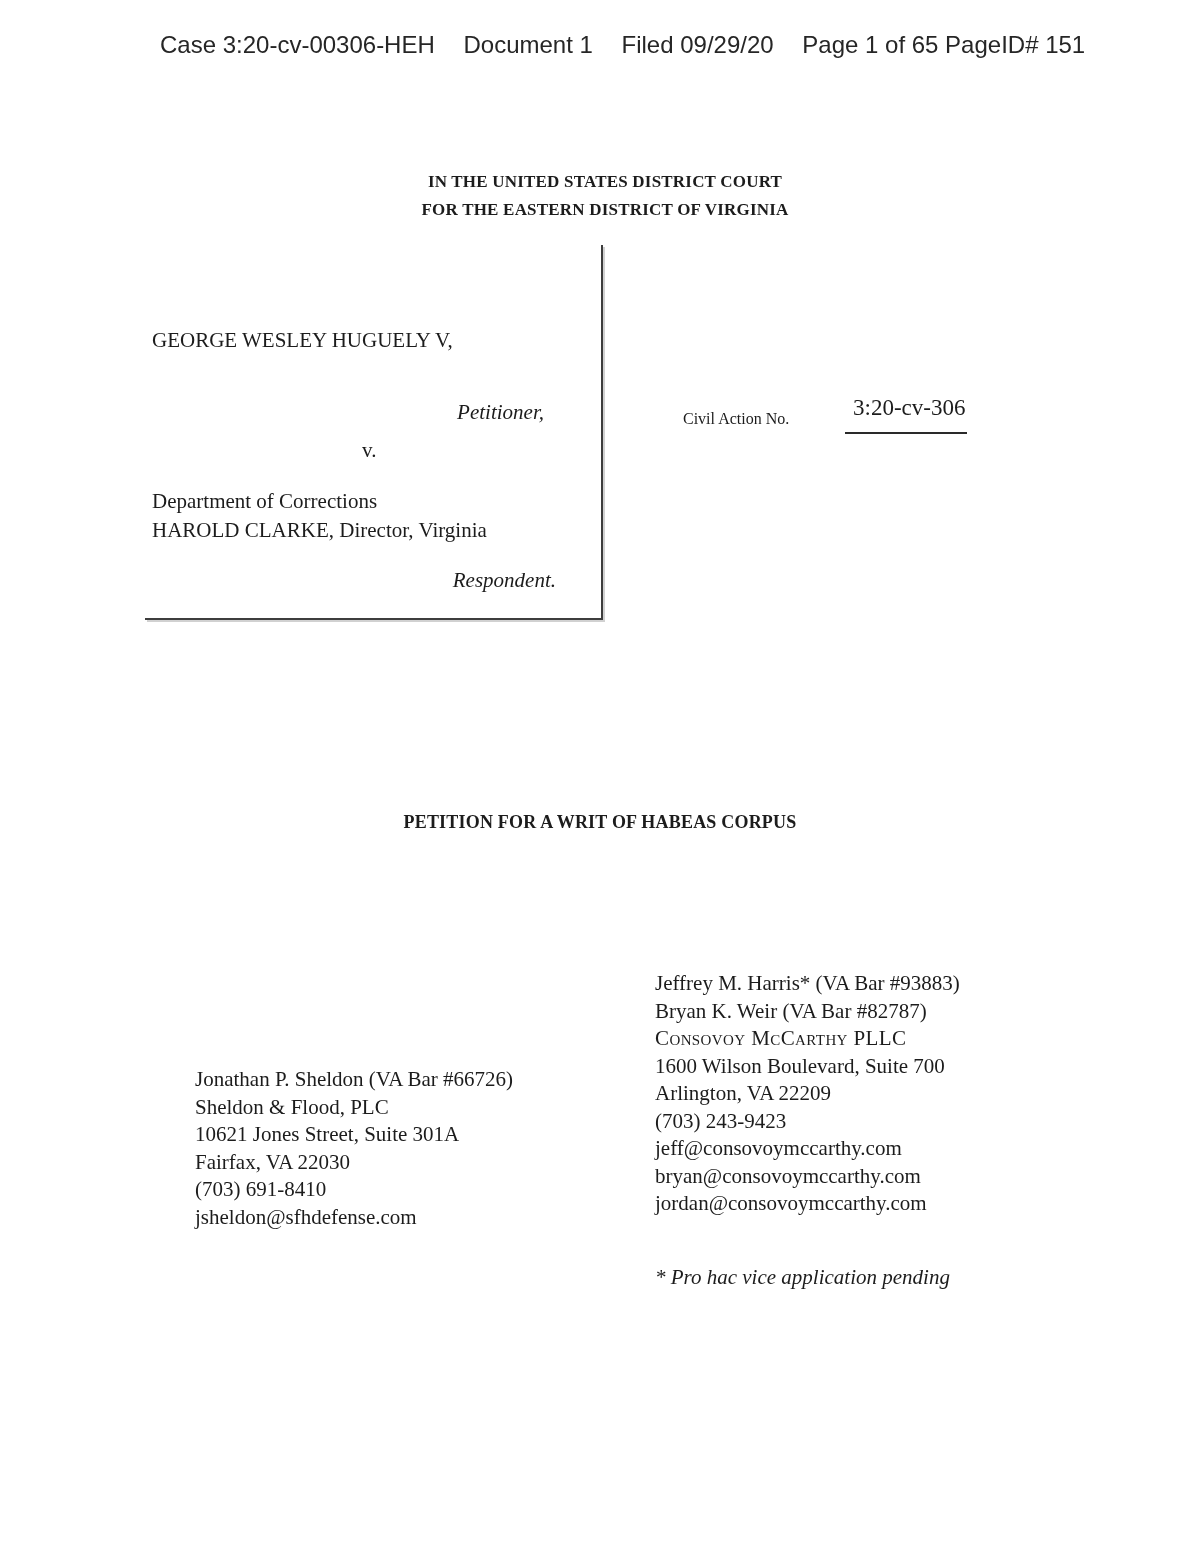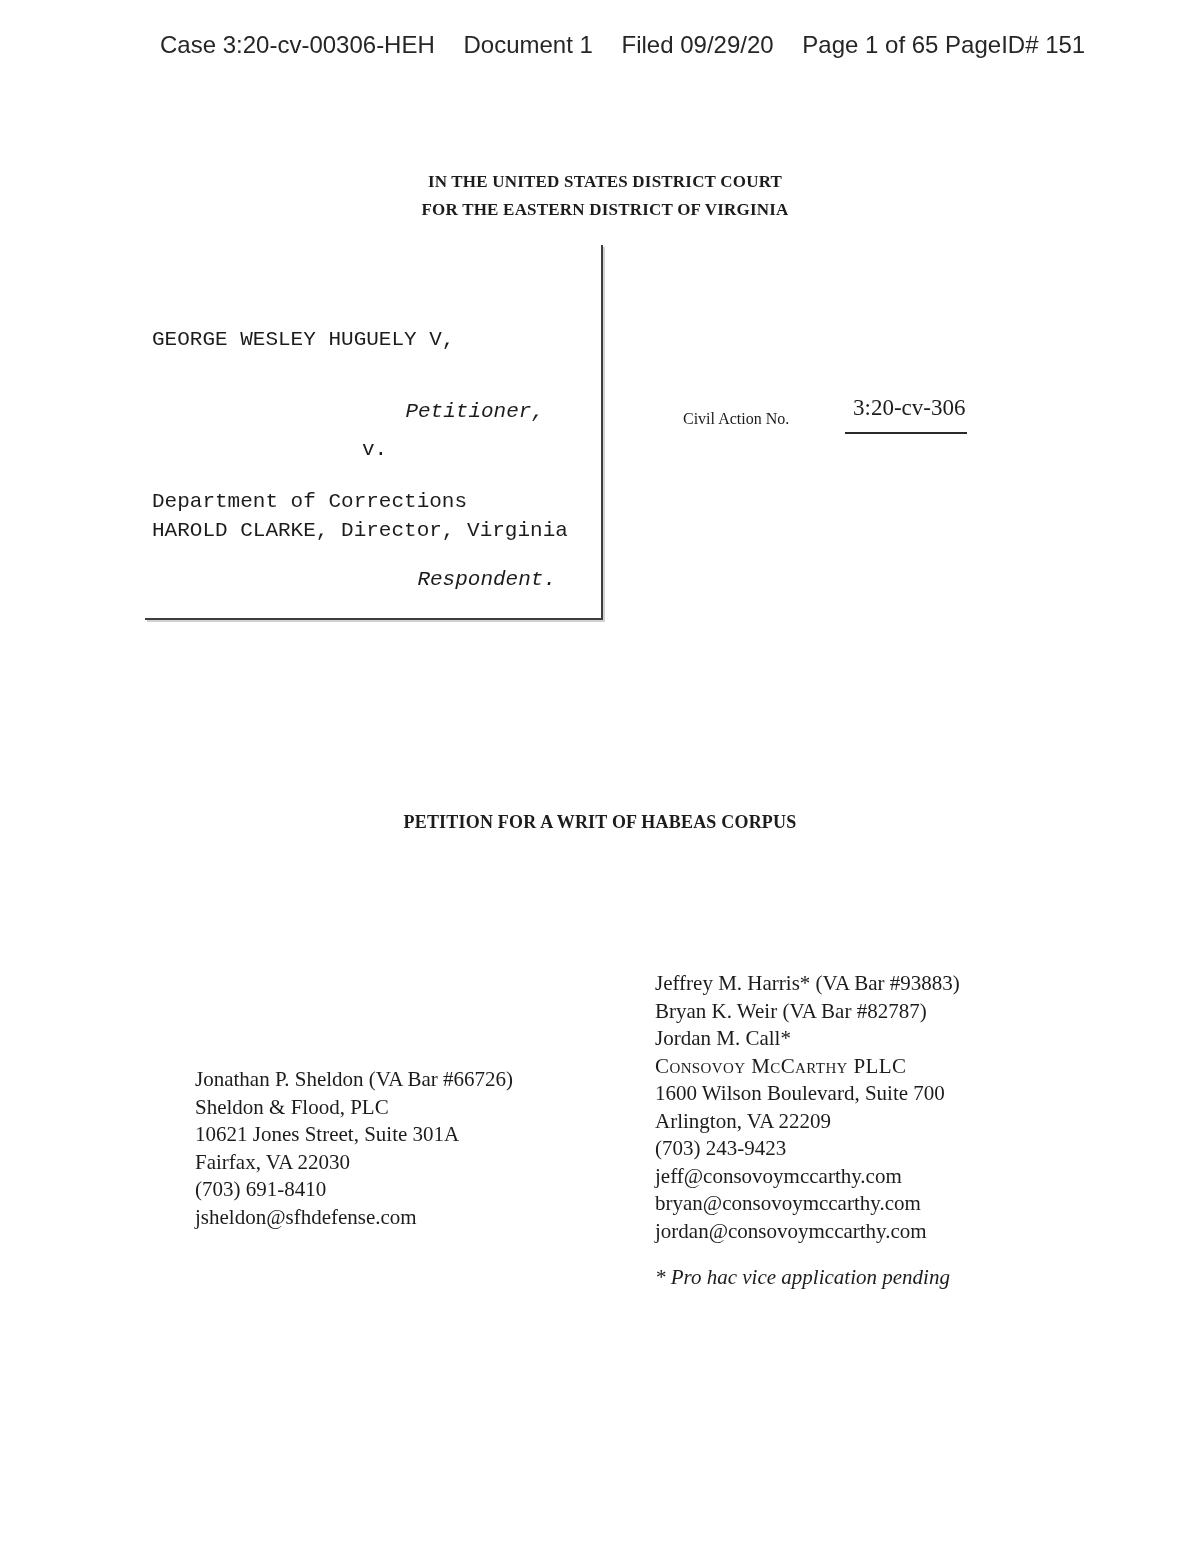--- a/index.html
+++ b/index.html
@@ -45,21 +45,20 @@
   
   .caption-box {
     position: absolute;
     left: 145px;
     top: 245px;
     width: 458px;
     height: 375px;
     border-right: 2px solid #3d3d3d;
     border-bottom: 2px solid #3d3d3d;
     box-shadow: 2px 2px 0 rgba(0,0,0,0.18);
-    font-family: Liberation Mono, monospace;
   }
   .petitioner-name  { position: absolute; left: 7px;  top: 83px;  }
   .petitioner-label { position: absolute; right: 57px; top: 135px; font-style: italic; margin-top: 20px; }
   .versus           { position: absolute; left: 217px; top: 193px; }
   .respondent-name  { position: absolute; left: 7px;  top: 242px; line-height: 29px; }
   .respondent-label { position: absolute; right: 45px; top: 323px; font-style: italic; }
 
   
   .civil-label  { position: absolute; left: 683px; top: 410px; font-size: 16px; }
   .civil-number { position: absolute; left: 853px; top: 395px; font-size: 23px; }
@@ -145,21 +144,20 @@
     <div>Sheldon &amp; Flood, PLC</div>
     <div>10621 Jones Street, Suite 301A</div>
     <div>Fairfax, VA 22030</div>
     <div>(703) 691-8410</div>
     <div>jsheldon@sfhdefense.com</div>
   </div>
 
   <div class="counsel-right">
     <div>Jeffrey M. Harris* (VA Bar #93883)</div>
     <div>Bryan K. Weir (VA Bar #82787)</div>
-    <div>Jordan M. Call*</div>
     <div class="smallcaps">Consovoy McCarthy PLLC</div>
     <div>1600 Wilson Boulevard, Suite 700</div>
     <div>Arlington, VA 22209</div>
     <div>(703) 243-9423</div>
     <div>jeff@consovoymccarthy.com</div>
     <div>bryan@consovoymccarthy.com</div>
     <div>jordan@consovoymccarthy.com</div>
   </div>
 
   <div class="pro-hac-note">* Pro hac vice application pending</div>

